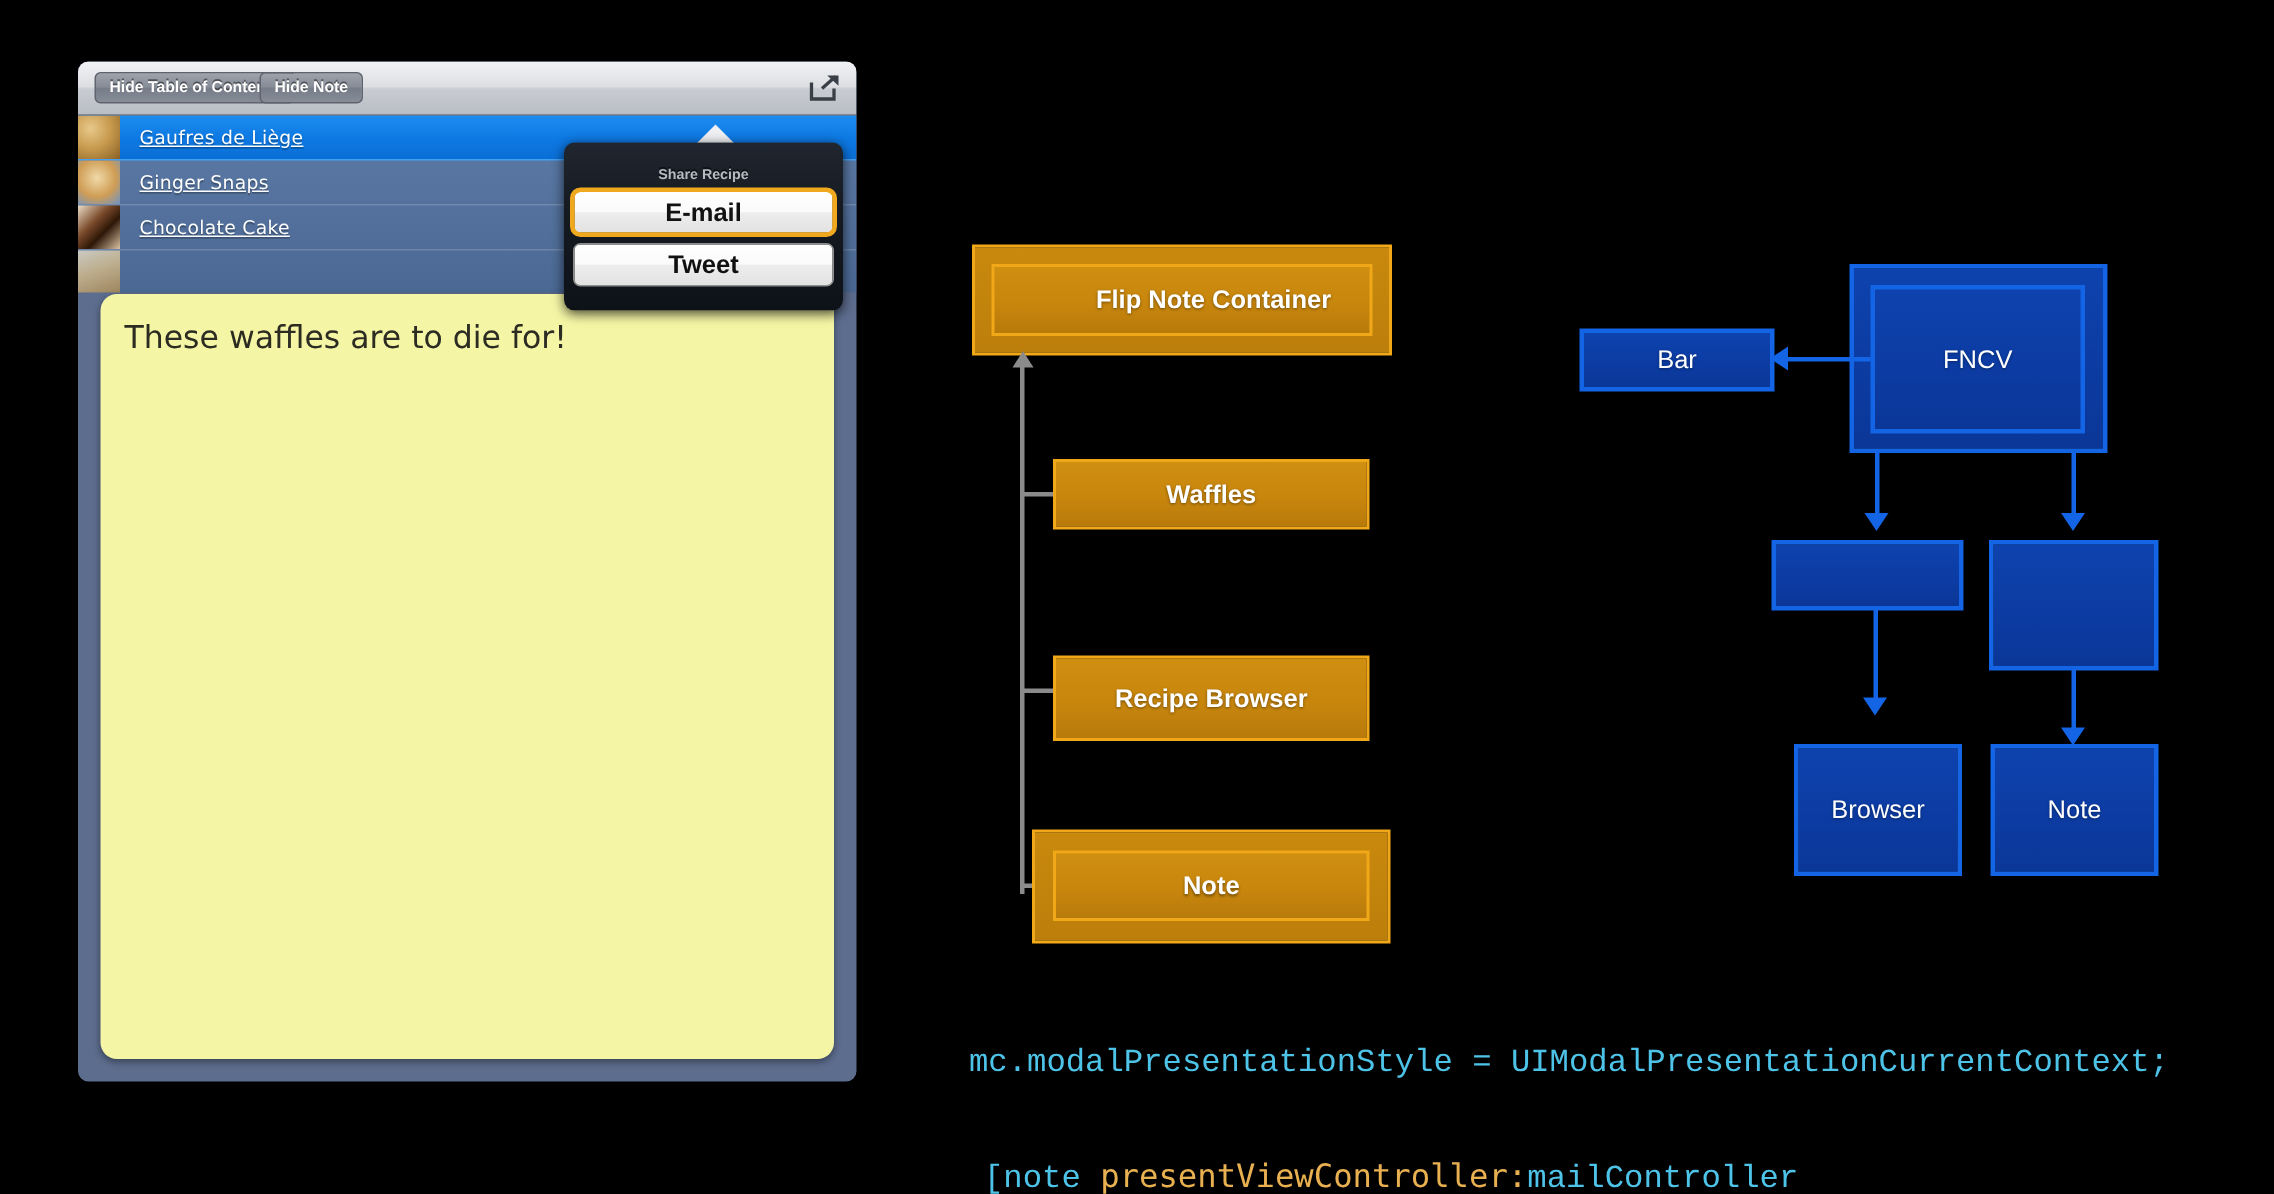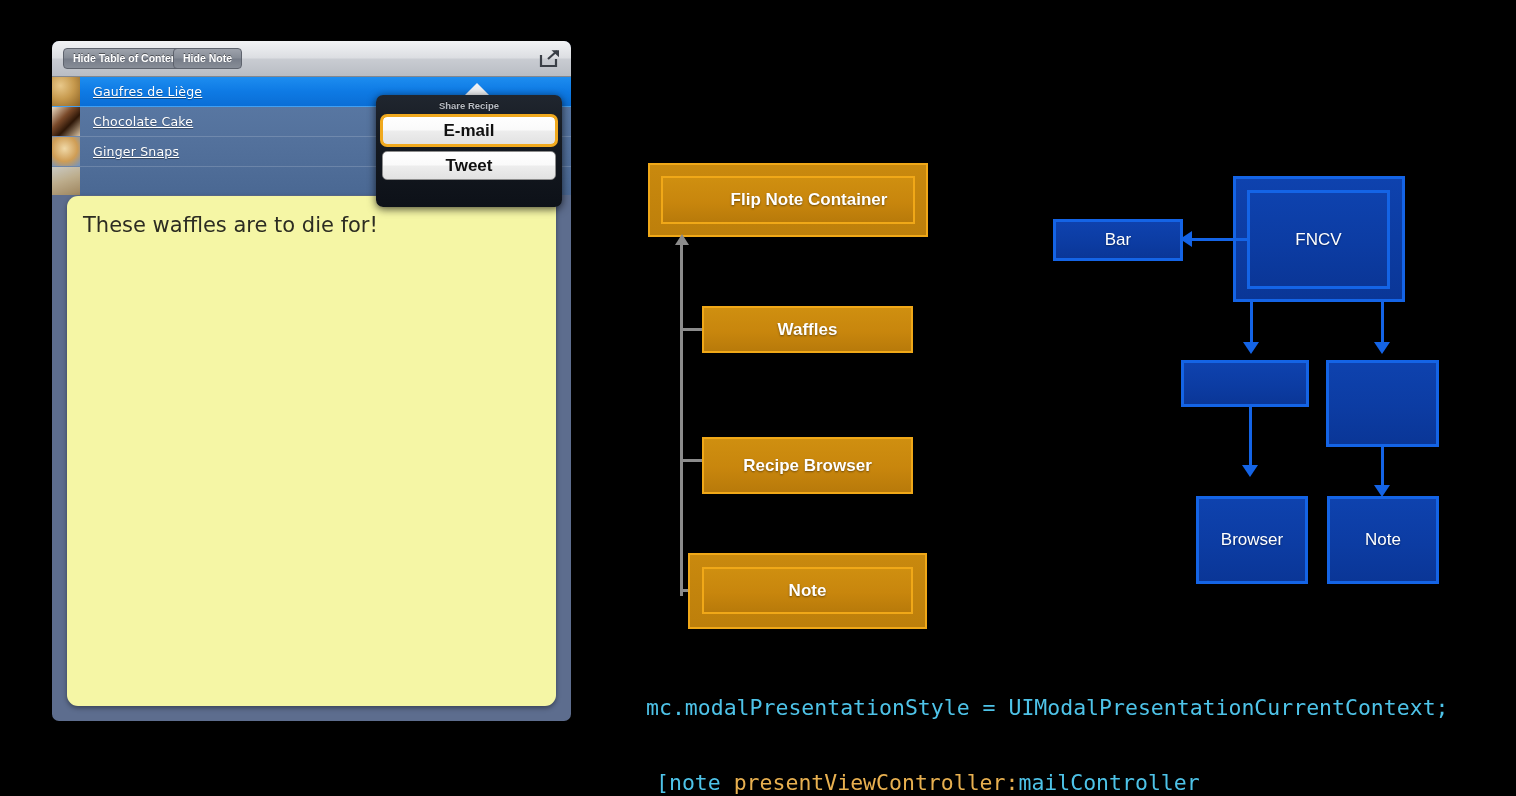--- a/index.html
+++ b/index.html
@@ -156,21 +156,21 @@
   }
   #pop-body {
     position: absolute;
     left: 0;
     top: 12px;
     width: 186px;
     height: 112px;
     background: linear-gradient(to bottom, #20262f 0%, #161b22 38%, #0d1118 100%);
     border-radius: 7px;
     box-shadow: 0 2px 8px rgba(0,0,0,0.7);
-    padding: 2px 6px 7px 6px;
+    padding: 13px 6px 7px 6px;
   }
   #pop-title {
     text-align: center;
     color: #b6bac1;
     font-size: 9.5px;
     font-weight: bold;
     padding: 3px 0 5px 0;
     text-shadow: 0 -1px 0 rgba(0,0,0,0.6);
   }
   .pop-btn {
@@ -269,21 +269,21 @@
   #code {
     position: absolute;
     left: 646px;
     top: 645px;
     width: 830px;
     font-family: "DejaVu Sans Mono", monospace;
     font-size: 21.5px;
     line-height: 25px;
     white-space: pre;
   }
-  .c-blue   { color: #4ec3e8; }
+  .c-blue   { color: #4ec3e8; font-family: Liberation Mono, monospace; }
   .c-orange { color: #e8b050; }
   .code-line { display: block; }
   .code-line.indent-1 { padding-left: 10px; }
 </style>
 </head>
 <body>
 
 <div id="stage">
 
   <div id="device">
@@ -300,26 +300,26 @@
         </svg>
       </div>
     </div>
 
     <div id="toc">
       <div class="toc-row selected">
         <div class="toc-thumb thumb-waffle"></div>
         <div class="toc-label">Gaufres de Liège</div>
       </div>
       <div class="toc-row">
+        <div class="toc-thumb thumb-ginger"></div>
+        <div class="toc-label">Ginger Snaps</div>
+      </div>
+      <div class="toc-row">
         <div class="toc-thumb thumb-cake"></div>
         <div class="toc-label">Chocolate Cake</div>
-      </div>
-      <div class="toc-row">
-        <div class="toc-thumb thumb-ginger"></div>
-        <div class="toc-label">Ginger Snaps</div>
       </div>
       <div class="toc-row partial">
         <div class="toc-thumb thumb-extra"></div>
         <div class="toc-label"></div>
       </div>
     </div>
 
     <div id="note">
       <div id="note-text">These waffles are to die for!</div>
     </div>

